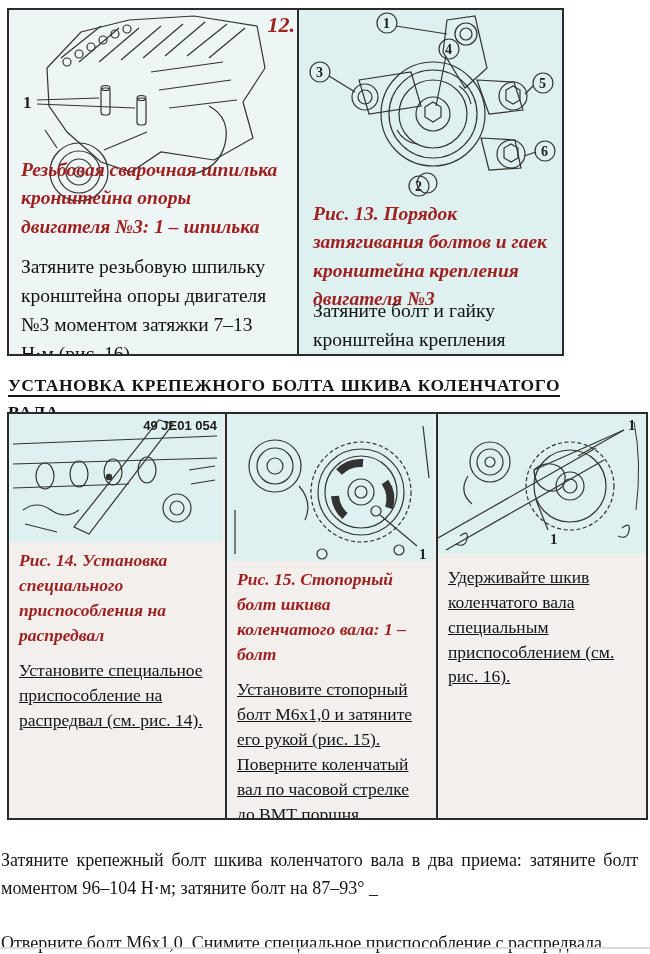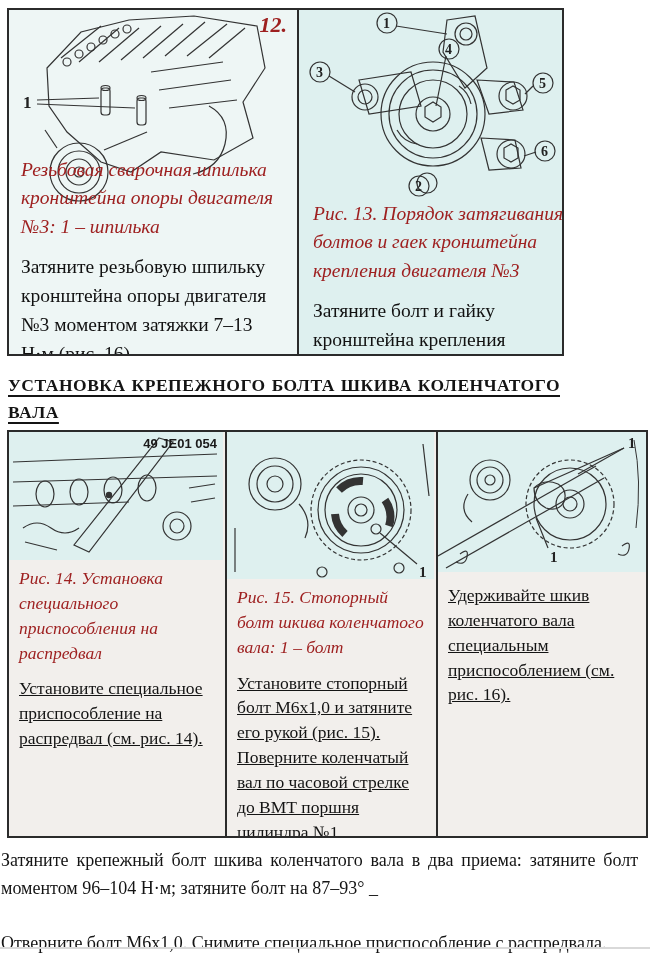--- a/index.html
+++ b/index.html
@@ -8,42 +8,42 @@
     font-family:"Liberation Serif", serif;color:#111;overflow:hidden;
   }
   
   .top-box{
     position:absolute;left:7px;top:8px;width:557px;height:348px;
     border:2px solid #2b2b2b;display:flex;box-sizing:border-box;background:#eef6f5;
   }
   .top-left{width:288px;border-right:2px solid #2b2b2b;position:relative;background:#eef6f5;overflow:hidden;}
   .top-right{flex:1;position:relative;background:#def0ef;overflow:hidden;}
   .fig-num{
-    position:absolute;top:2px;right:10px;color:#9e2020;font-style:italic;font-weight:bold;font-size:22px;
-  }
-  .cap{color:#9e2020;font-style:italic;font-weight:normal;}
+    position:absolute;top:2px;right:2px;color:#9e2020;font-style:italic;font-weight:bold;font-size:22px;
+  }
+  .cap{color:#9e2020;font-style:italic;font-weight:bold;}
   .top-cap{position:absolute;left:12px;width:264px;font-size:19.5px;line-height:1.45;z-index:3;}
   .top-body{position:absolute;left:12px;width:262px;font-size:19.5px;line-height:1.5;}
   .tl-cap{top:146px;}
   .tl-body{top:222px;}
   .tr-cap{top:190px;left:14px;width:250px;}
   .tr-body{top:266px;left:14px;width:254px;font-size:19.5px;}
   svg{display:block;}
   .art{stroke:#333;fill:none;stroke-width:1.2;}
   .callout-txt{font-family:"Liberation Serif",serif;font-weight:bold;fill:#222;stroke:none;}
   
   .section-heading{
     position:absolute;left:8px;top:372px;width:552px;margin:0;
     font-size:17.5px;font-weight:bold;letter-spacing:.5px;line-height:1.55;color:#141414;
   }
   .hl1{display:block;text-align:justify;text-align-last:justify;text-decoration:underline;text-underline-offset:4px;text-decoration-thickness:1.5px;}
   .hl2{display:inline-block;text-decoration:underline;text-underline-offset:4px;text-decoration-thickness:1.5px;}
   
   .mid-box{
-    position:absolute;left:7px;top:430px;width:641px;height:408px;
+    position:absolute;left:7px;top:412px;width:641px;height:408px;
     border:2px solid #2b2b2b;display:flex;box-sizing:border-box;
   }
   .mid-panel{position:relative;overflow:hidden;background:#f2efec;}
   .mp1{width:216px;border-right:2px solid #2b2b2b;}
   .mp2{width:209px;border-right:2px solid #2b2b2b;}
   .mp3{flex:1;}
   .mid-art{background:#def0ef;}
   .img-label{
     position:absolute;top:4px;right:8px;font-family:"Liberation Sans",sans-serif;
     font-weight:bold;font-size:13px;color:#1a1a1a;z-index:2;

